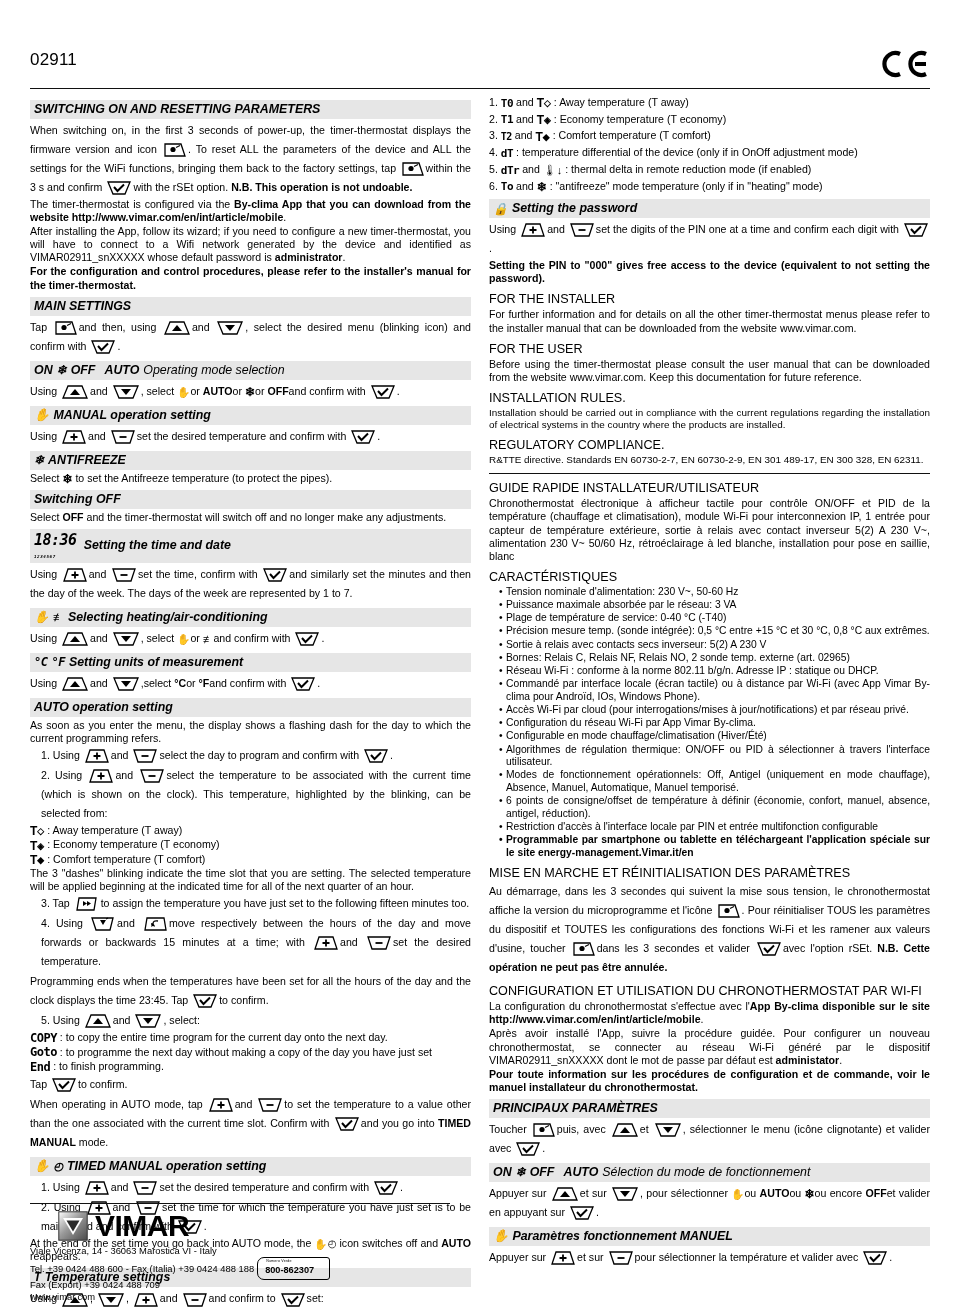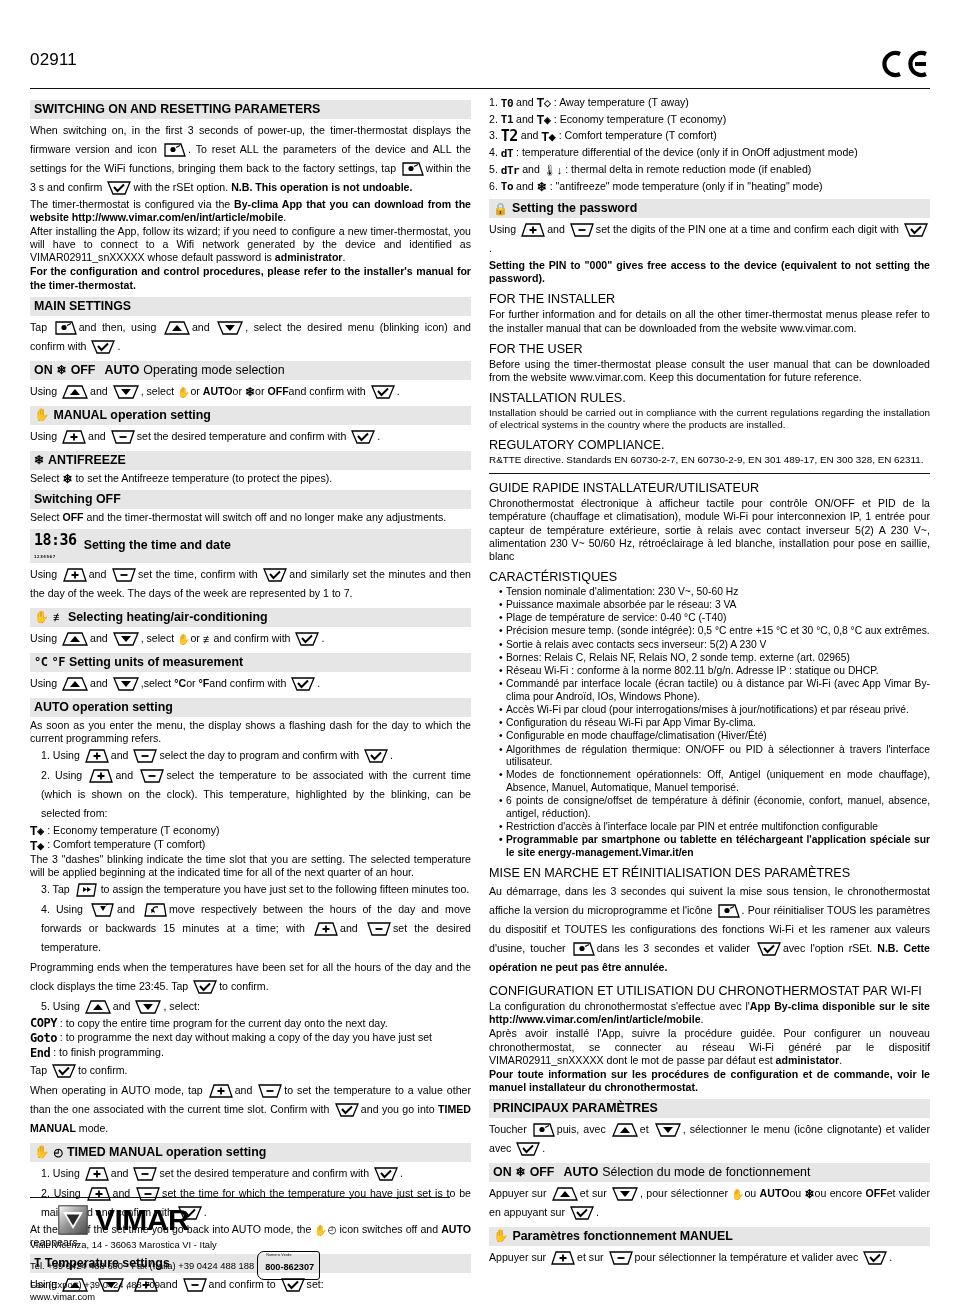--- a/index.html
+++ b/index.html
@@ -28,20 +28,21 @@
 
   
   .band {
     background:#e6e6e6;
     font-size:12.4px; font-weight:700;
     padding:2px 4px 2px 4px;
     margin:5px 0 2px 0;
     line-height:15px;
     display:flex; align-items:center; gap:4px;
     white-space:nowrap;
+    font-style:italic;
   }
   p, .t {
     font-size:10.6px; line-height:13.1px;
     margin:0 0 1px 0;
     text-align:justify;
   }
   .t.ind { padding-left:11px; }
   b, .b { font-weight:700; }
   .hdr {
     font-size:12.6px; font-weight:400; margin:7px 0 1px 0; line-height:15px;
@@ -83,22 +84,22 @@
 
   
   .footer { position:absolute; left:30px; bottom:10px; width:420px; }
   .footline { border:0; border-top:1.4px solid #111; margin:0 0 7px 0; width:420px; }
   .logorow { display:flex; align-items:center; gap:7px; margin-bottom:4px;padding-left:28px; }
   .logomark { width:30px; height:30px; }
   .logotext { font-size:30px; font-weight:700; letter-spacing:-0.5px; line-height:30px; }
   .addr { font-size:9.4px; line-height:11.8px; }
   .badge {
     display:inline-flex; align-items:center; border:1.3px solid #000;
-    border-radius:7px 3px 3px 7px; padding:0 5px 0 7px; margin-left:3px;
-    position:relative; top:1px; height:29px;
+    border-radius:7px 3px 3px 7px; padding:0 15px 0 7px; margin-left:3px;
+    position:relative; top:1px; height:23px;
   }
   .badge .bt { font-size:3.6px; line-height:4px; position:absolute; top:1px; left:8px; letter-spacing:.2px; }
   .badge .bn { font-size:9.2px; font-weight:700; line-height:9px; margin-top:3px; }
   .nowrap { white-space:nowrap; }
 </style>
 </head>
 <body>
 
 <div class="page">
 
@@ -333,20 +334,24 @@
       <p class="t btnline ind">
         <span>2. Using</span>
         <span class="key"><svg width="24" height="14" viewBox="0 0 24 14">
               <path d="M5 1 H19 L23 13 H1 Z" fill="none" stroke="#000" stroke-width="1.3"></path>
               <path d="M12 3.5 V10.5 M8.5 7 H15.5" stroke="#000" stroke-width="1.8"></path>
             </svg></span><span>and</span>
         <span class="key"><svg width="24" height="14" viewBox="0 0 24 14">
               <path d="M1 1 H23 L19 13 H5 Z" fill="none" stroke="#000" stroke-width="1.3"></path>
               <path d="M8.5 7 H15.5" stroke="#000" stroke-width="1.8"></path>
             </svg></span><span>select the temperature to be associated with the current time (which is shown on the clock). This temperature, highlighted by the blinking, can be selected from:</span>
+      </p>
+      <p class="t">
+        <span class="tsym">T<span class="dia">◇</span></span>
+        <span>: Away temperature (T away)</span>
       </p>
       <p class="t">
         <span class="tsym">T<span class="dia">◈</span></span>
         <span>: Economy temperature (T economy)</span>
       </p>
       <p class="t">
         <span class="tsym">T<span class="dia">◆</span></span>
         <span>: Comfort temperature (T comfort)</span>
       </p>
       <p class="t">The 3 "dashes" blinking indicate the time slot that you are setting. The selected temperature will be applied beginning at the indicated time for all of the next quarter of an hour.</p>
@@ -516,21 +521,21 @@
         </p>
         <p class="num">
           <span>2.</span>
           <span class="lcd" style="font-size:11px">T1</span>
           <span>and</span>
           <span class="tsym">T<span class="dia">◈</span></span>
           <span>: Economy temperature (T economy)</span>
         </p>
         <p class="num">
           <span>3.</span>
-          <span class="lcd" style="font-size:15px">T2</span>
+          <span class="lcd" style="font-size:10px">T2</span>
           <span>and</span>
           <span class="tsym">T<span class="dia">◆</span></span>
           <span>: Comfort temperature (T comfort)</span>
         </p>
         <p class="num">
           <span>4.</span>
           <span class="lcd" style="font-size:11px">dT</span>
           <span>: temperature differential of the device (only if in OnOff adjustment mode)</span>
         </p>
         <p class="num">

